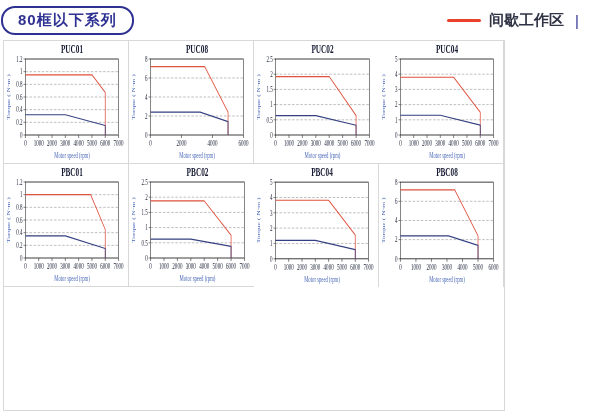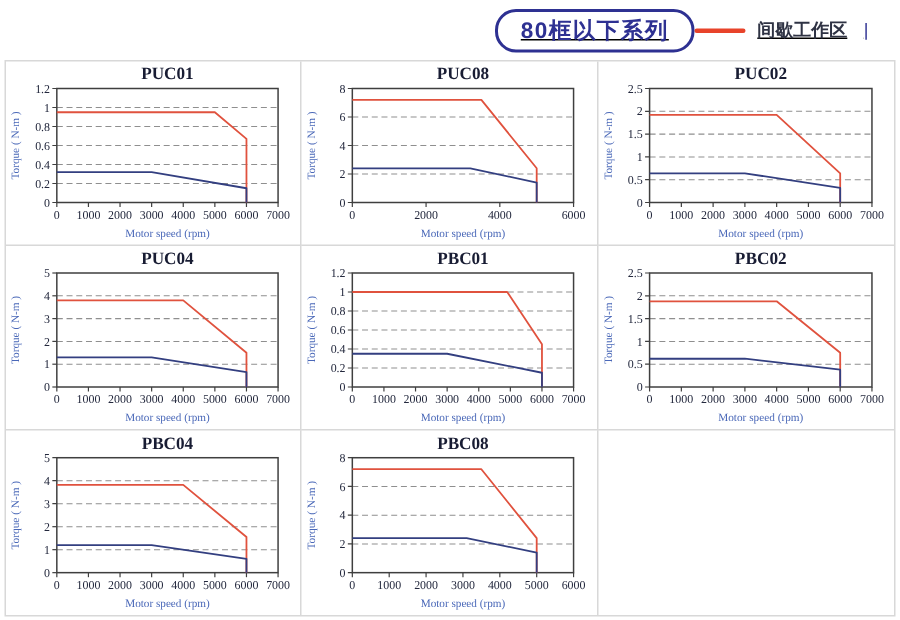--- a/index.html
+++ b/index.html
@@ -4,35 +4,35 @@
 <style>
   * { box-sizing: border-box; }
   html,body { margin:0; padding:0; }
   body {
     width:600px; height:413px; background:#ffffff;
     font-family:"Liberation Sans", sans-serif;
     overflow:hidden;
   }
   .header {
     height:40px; display:flex; align-items:center;
-    justify-content:flex-end; padding:0 10px 0 12px;text-decoration:underline;
+    justify-content:space-between; padding:0 10px 0 1px;
   }
   .badge {
     border:2px solid #2e3192; border-radius:14px;
     padding:3px 15px; color:#2e3192; font-weight:bold;
     font-size:15px; letter-spacing:1px; background:#fff;
   }
-  .legend { display:flex; align-items:center; font-size:12px; font-weight:bold; color:#2f3344; }
+  .legend { display:flex; align-items:center; font-size:15px; font-weight:bold; color:#2f3344; }
   .legend-item { display:flex; align-items:center; }
   .swatch { display:inline-block; width:34px; height:3px; border-radius:2px; margin-right:8px; }
   .legend-sep { color:#2e3192; margin:0 11px; font-weight:normal; }
   .grid {
-    margin:0 3px; width:594px;
+    margin:0 3px; width:502px;
     border:1px solid #d8d8d8;
-    display:grid; grid-template-columns:repeat(3, 1fr);
+    display:grid; grid-template-columns:repeat(4, 1fr);
     grid-auto-rows:123px; background:#fff;
   }
   .cell { border-right:1px solid #d8d8d8; border-bottom:1px solid #d8d8d8; overflow:hidden; }
   .cell:nth-child(3n) { border-right:none; }
   .cell:nth-child(n+7) { border-bottom:none;text-decoration:underline; }
   .cell svg { display:block; width:100%; height:100%; }
 </style>
 </head>
 <body>
 

